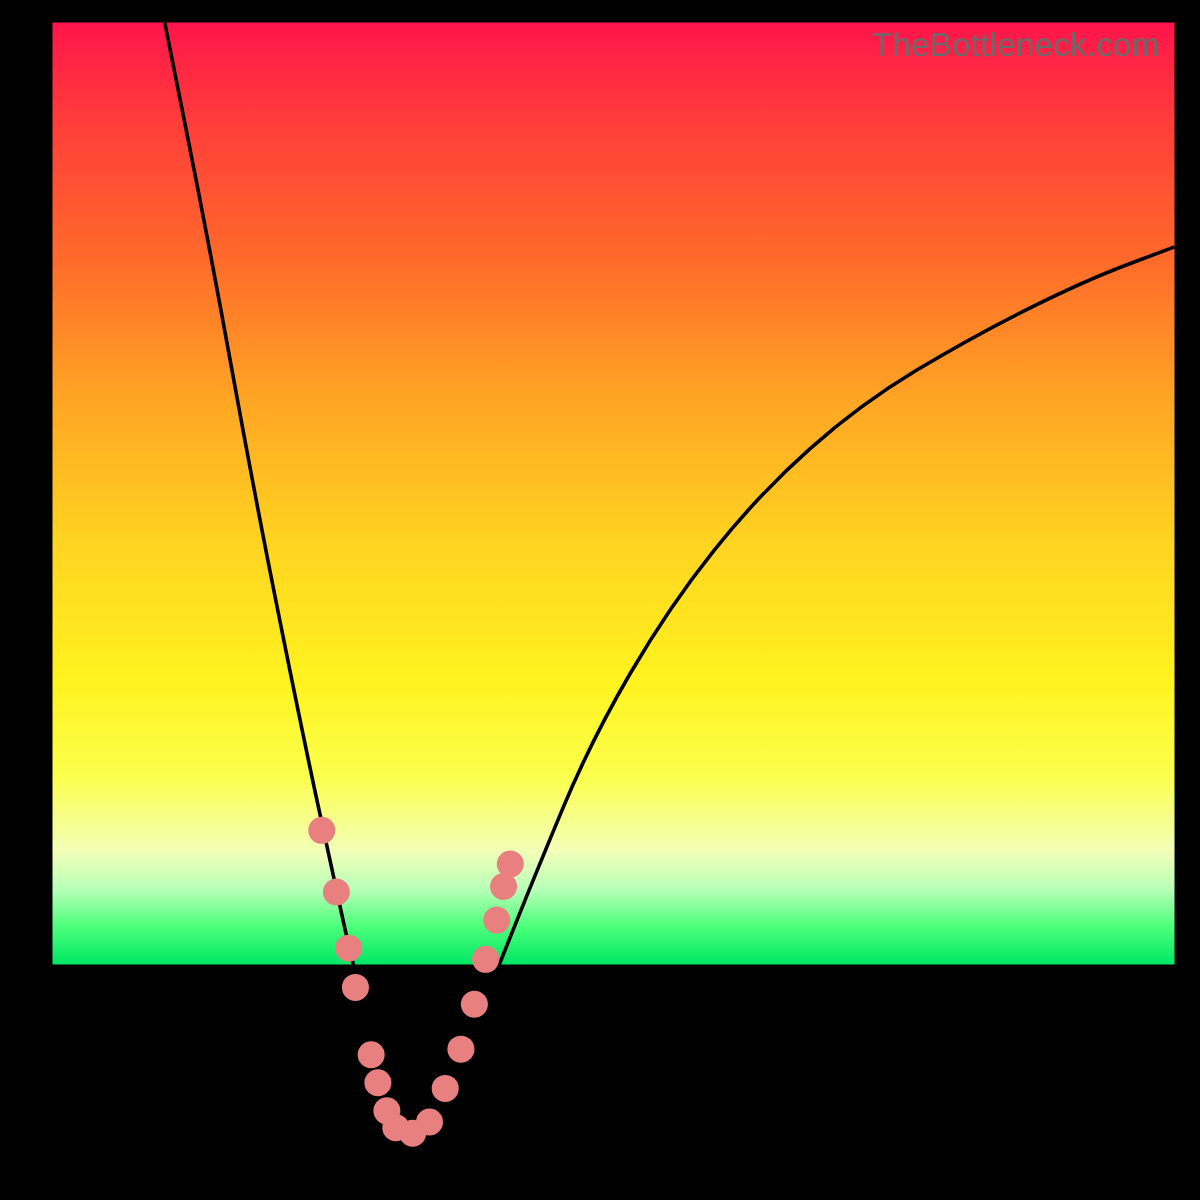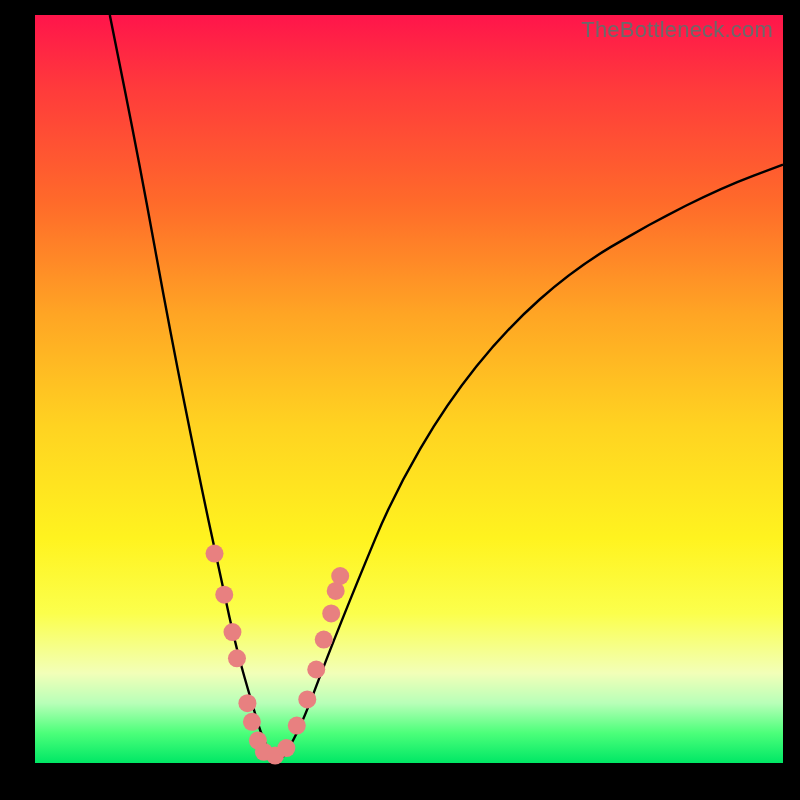--- a/index.html
+++ b/index.html
@@ -15,21 +15,21 @@
     position: relative;
     width: 800px;
     height: 800px;
     background: #000;
   }
   .plot {
     position: absolute;
     left: 35px;
     top: 15px;
     width: 748px;
-    height: 748px;
+    height: 628px;
     background: linear-gradient(to bottom,
       #ff154b 0%,
       #ff3b3b 10%,
       #ff6a2a 25%,
       #ffa524 40%,
       #ffd321 55%,
       #fff31f 70%,
       #fbff4c 80%,
       #f2ffb8 88%,
       #b8ffb8 92%,

